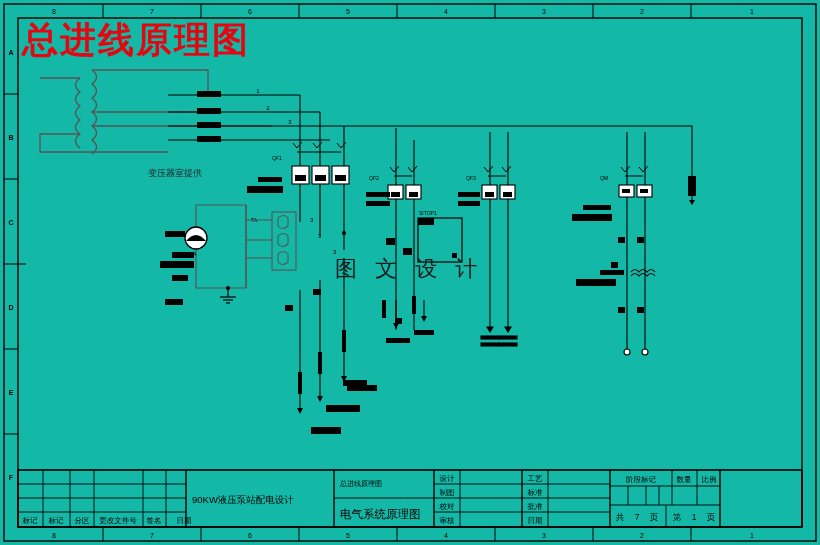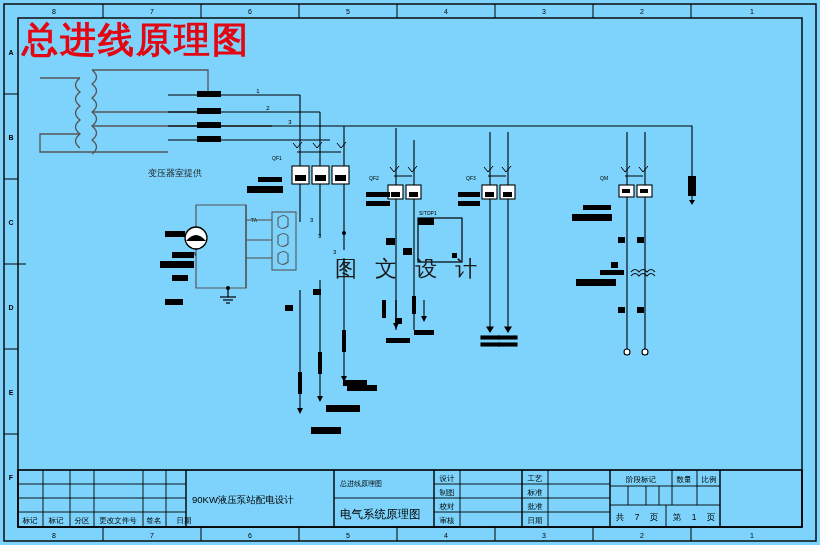--- a/index.html
+++ b/index.html
@@ -1,18 +1,18 @@
 <!DOCTYPE html>
 <html><head>
 <meta charset="utf-8">
 <style>
   html,body{margin:0;padding:0;background:#ffffff;}
   body{width:820px;height:545px;overflow:hidden;
        font-family:"Liberation Sans","DejaVu Sans",sans-serif;}
-  #stage{position:relative;width:820px;height:545px;background:#7dd3fc;}
+  #stage{position:relative;width:820px;height:545px;background:#14b8a6;}
   svg{display:block;}
   .lbl{font-family:"Liberation Sans","DejaVu Sans",sans-serif;}
 </style>
 </head>
 <body>
 
 <div id="stage">
   <svg width="820" height="545" viewBox="0 0 820 545">
 
     <g>

